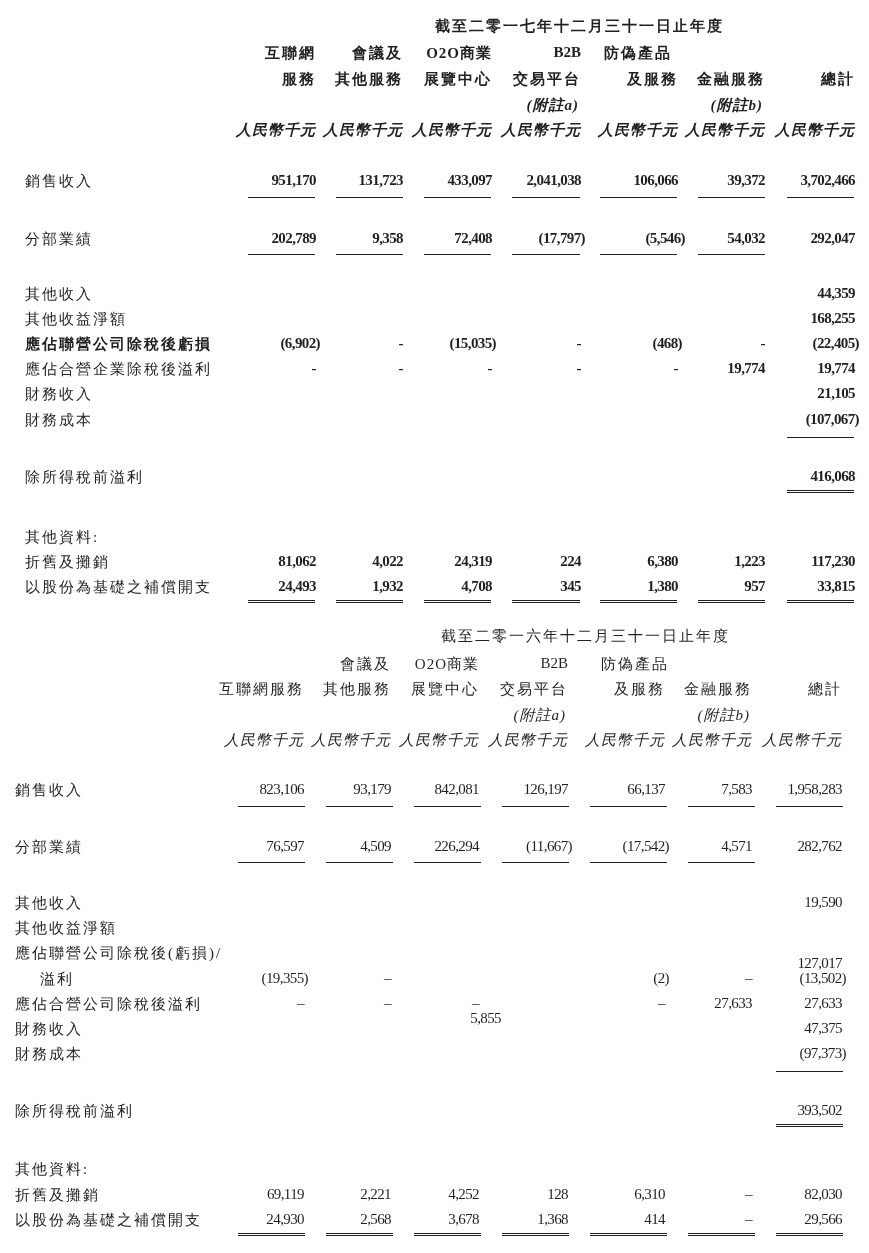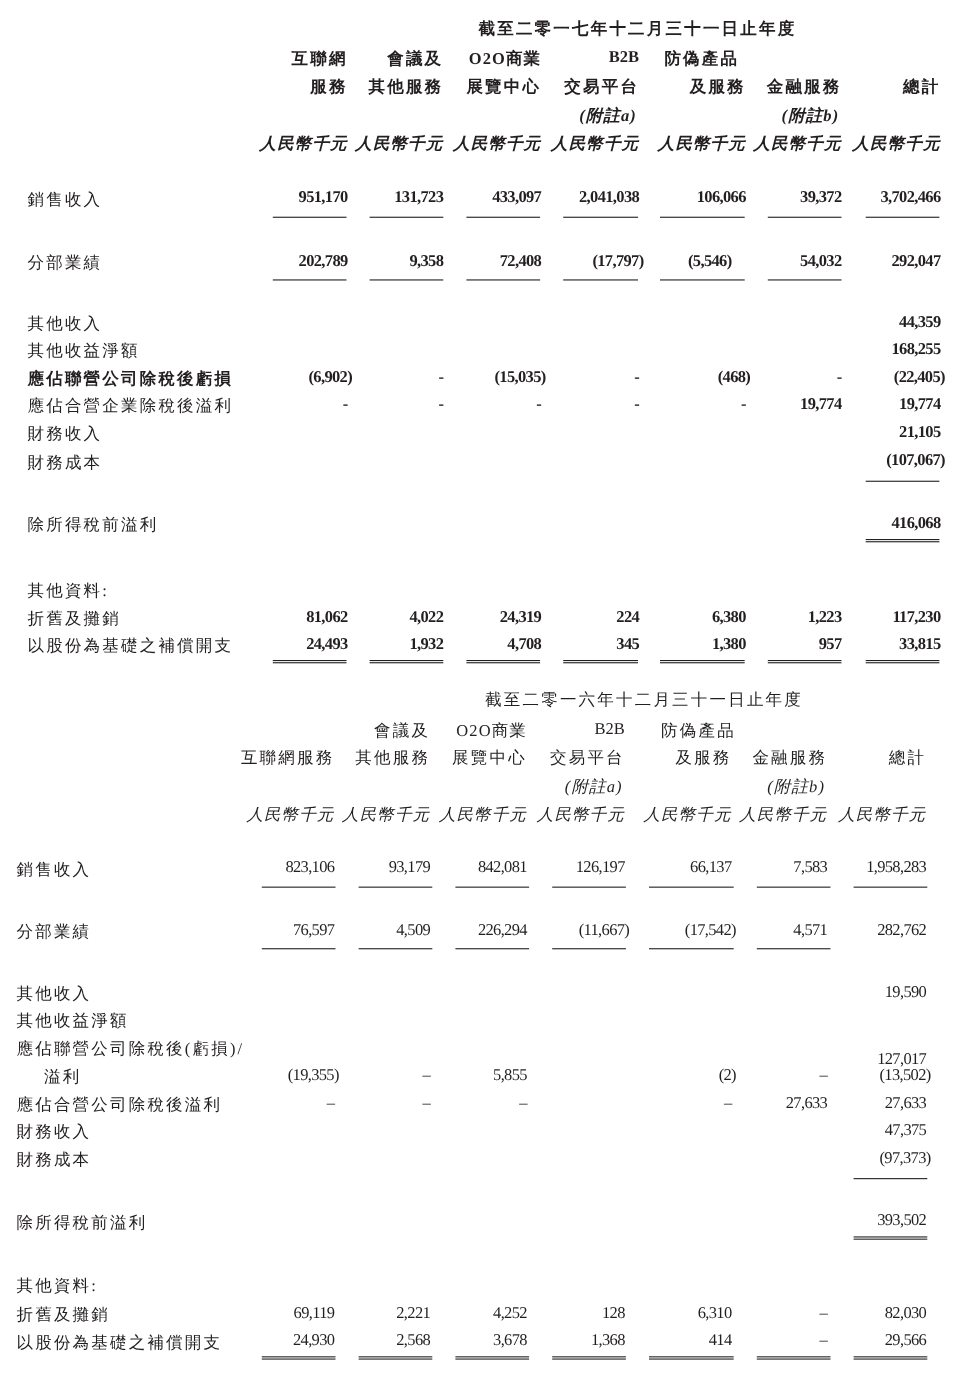--- a/index.html
+++ b/index.html
@@ -68,21 +68,21 @@
   <div class="line single" style="left:600px; width:77px; top:197px;"></div>
   <div class="line single" style="left:698px; width:67px; top:197px;"></div>
   <div class="line single" style="left:787px; width:67px; top:197px;"></div>
 
   <div class="row" style="top:230px;">
     <div class="label" style="left:25px;">分部業績</div>
     <div class="cell" style="right:553px;">202,789</div>
     <div class="cell" style="right:466px;">9,358</div>
     <div class="cell" style="right:377px;">72,408</div>
     <div class="cell" style="right:284px;">(17,797)</div>
-    <div class="cell" style="right:204px;">(5,546)</div>
+    <div class="cell" style="right:184px;">(5,546)</div>
     <div class="cell" style="right:104px;">54,032</div>
     <div class="cell" style="right:14px;">292,047</div>
   </div>
   <div class="line single" style="left:248px; width:67px; top:254px;"></div>
   <div class="line single" style="left:336px; width:67px; top:254px;"></div>
   <div class="line single" style="left:424px; width:67px; top:254px;"></div>
   <div class="line single" style="left:512px; width:68px; top:254px;"></div>
   <div class="line single" style="left:600px; width:77px; top:254px;"></div>
   <div class="line single" style="left:698px; width:67px; top:254px;"></div>
 
@@ -232,21 +232,21 @@
     <div class="label" style="left:15px;">其他收益淨額</div>
     <div class="cell" style="right:27px;margin-top:36px;">127,017</div>
   </div>
   <div class="row" style="top:944px;">
     <div class="label" style="left:15px;">應佔聯營公司除稅後(虧損)/</div>
   </div>
   <div class="row" style="top:970px;">
     <div class="label" style="left:40px;">溢利</div>
     <div class="cell" style="right:561px;">(19,355)</div>
     <div class="cell" style="right:478px;">–</div>
-    <div class="cell" style="right:390px;">5,855</div>
+    <div class="cell" style="right:368px;margin-top:40px;">5,855</div>
     <div class="cell" style="right:200px;">(2)</div>
     <div class="cell" style="right:117px;">–</div>
     <div class="cell" style="right:23px;">(13,502)</div>
   </div>
   <div class="row" style="top:995px;">
     <div class="label" style="left:15px;">應佔合營公司除稅後溢利</div>
     <div class="cell" style="right:565px;">–</div>
     <div class="cell" style="right:478px;">–</div>
     <div class="cell" style="right:390px;">–</div>
     <div class="cell" style="right:204px;">–</div>

